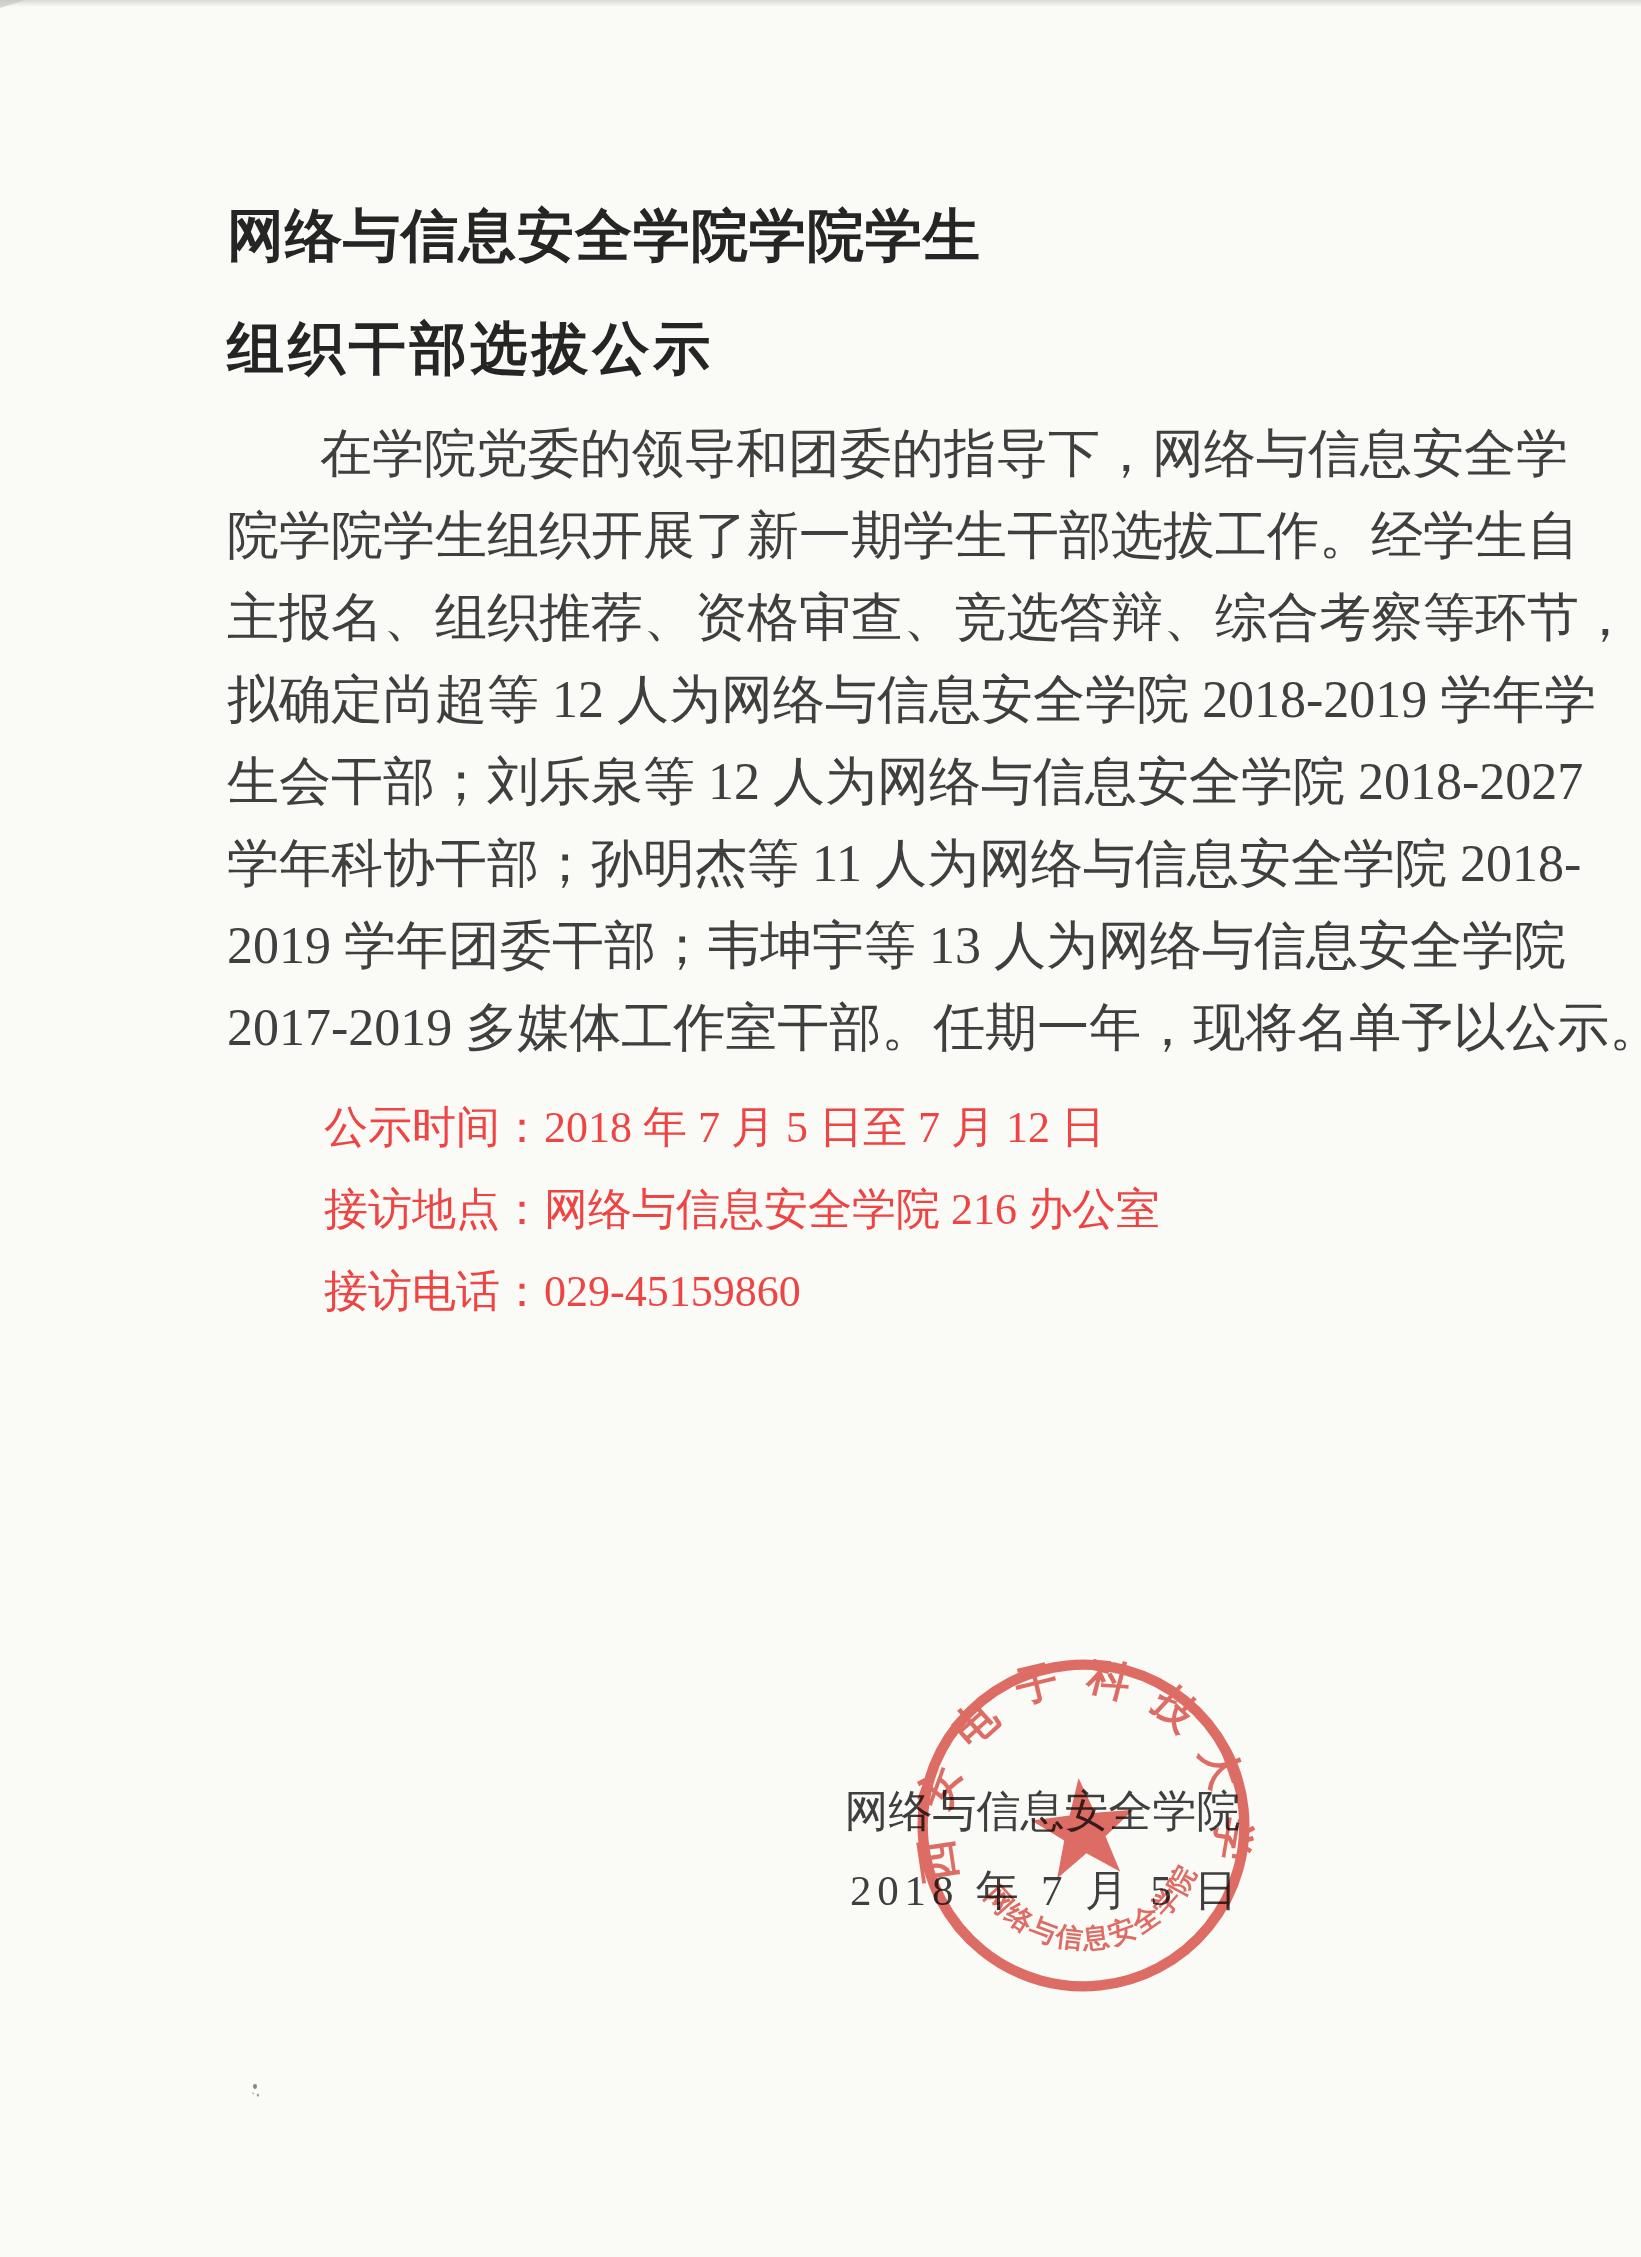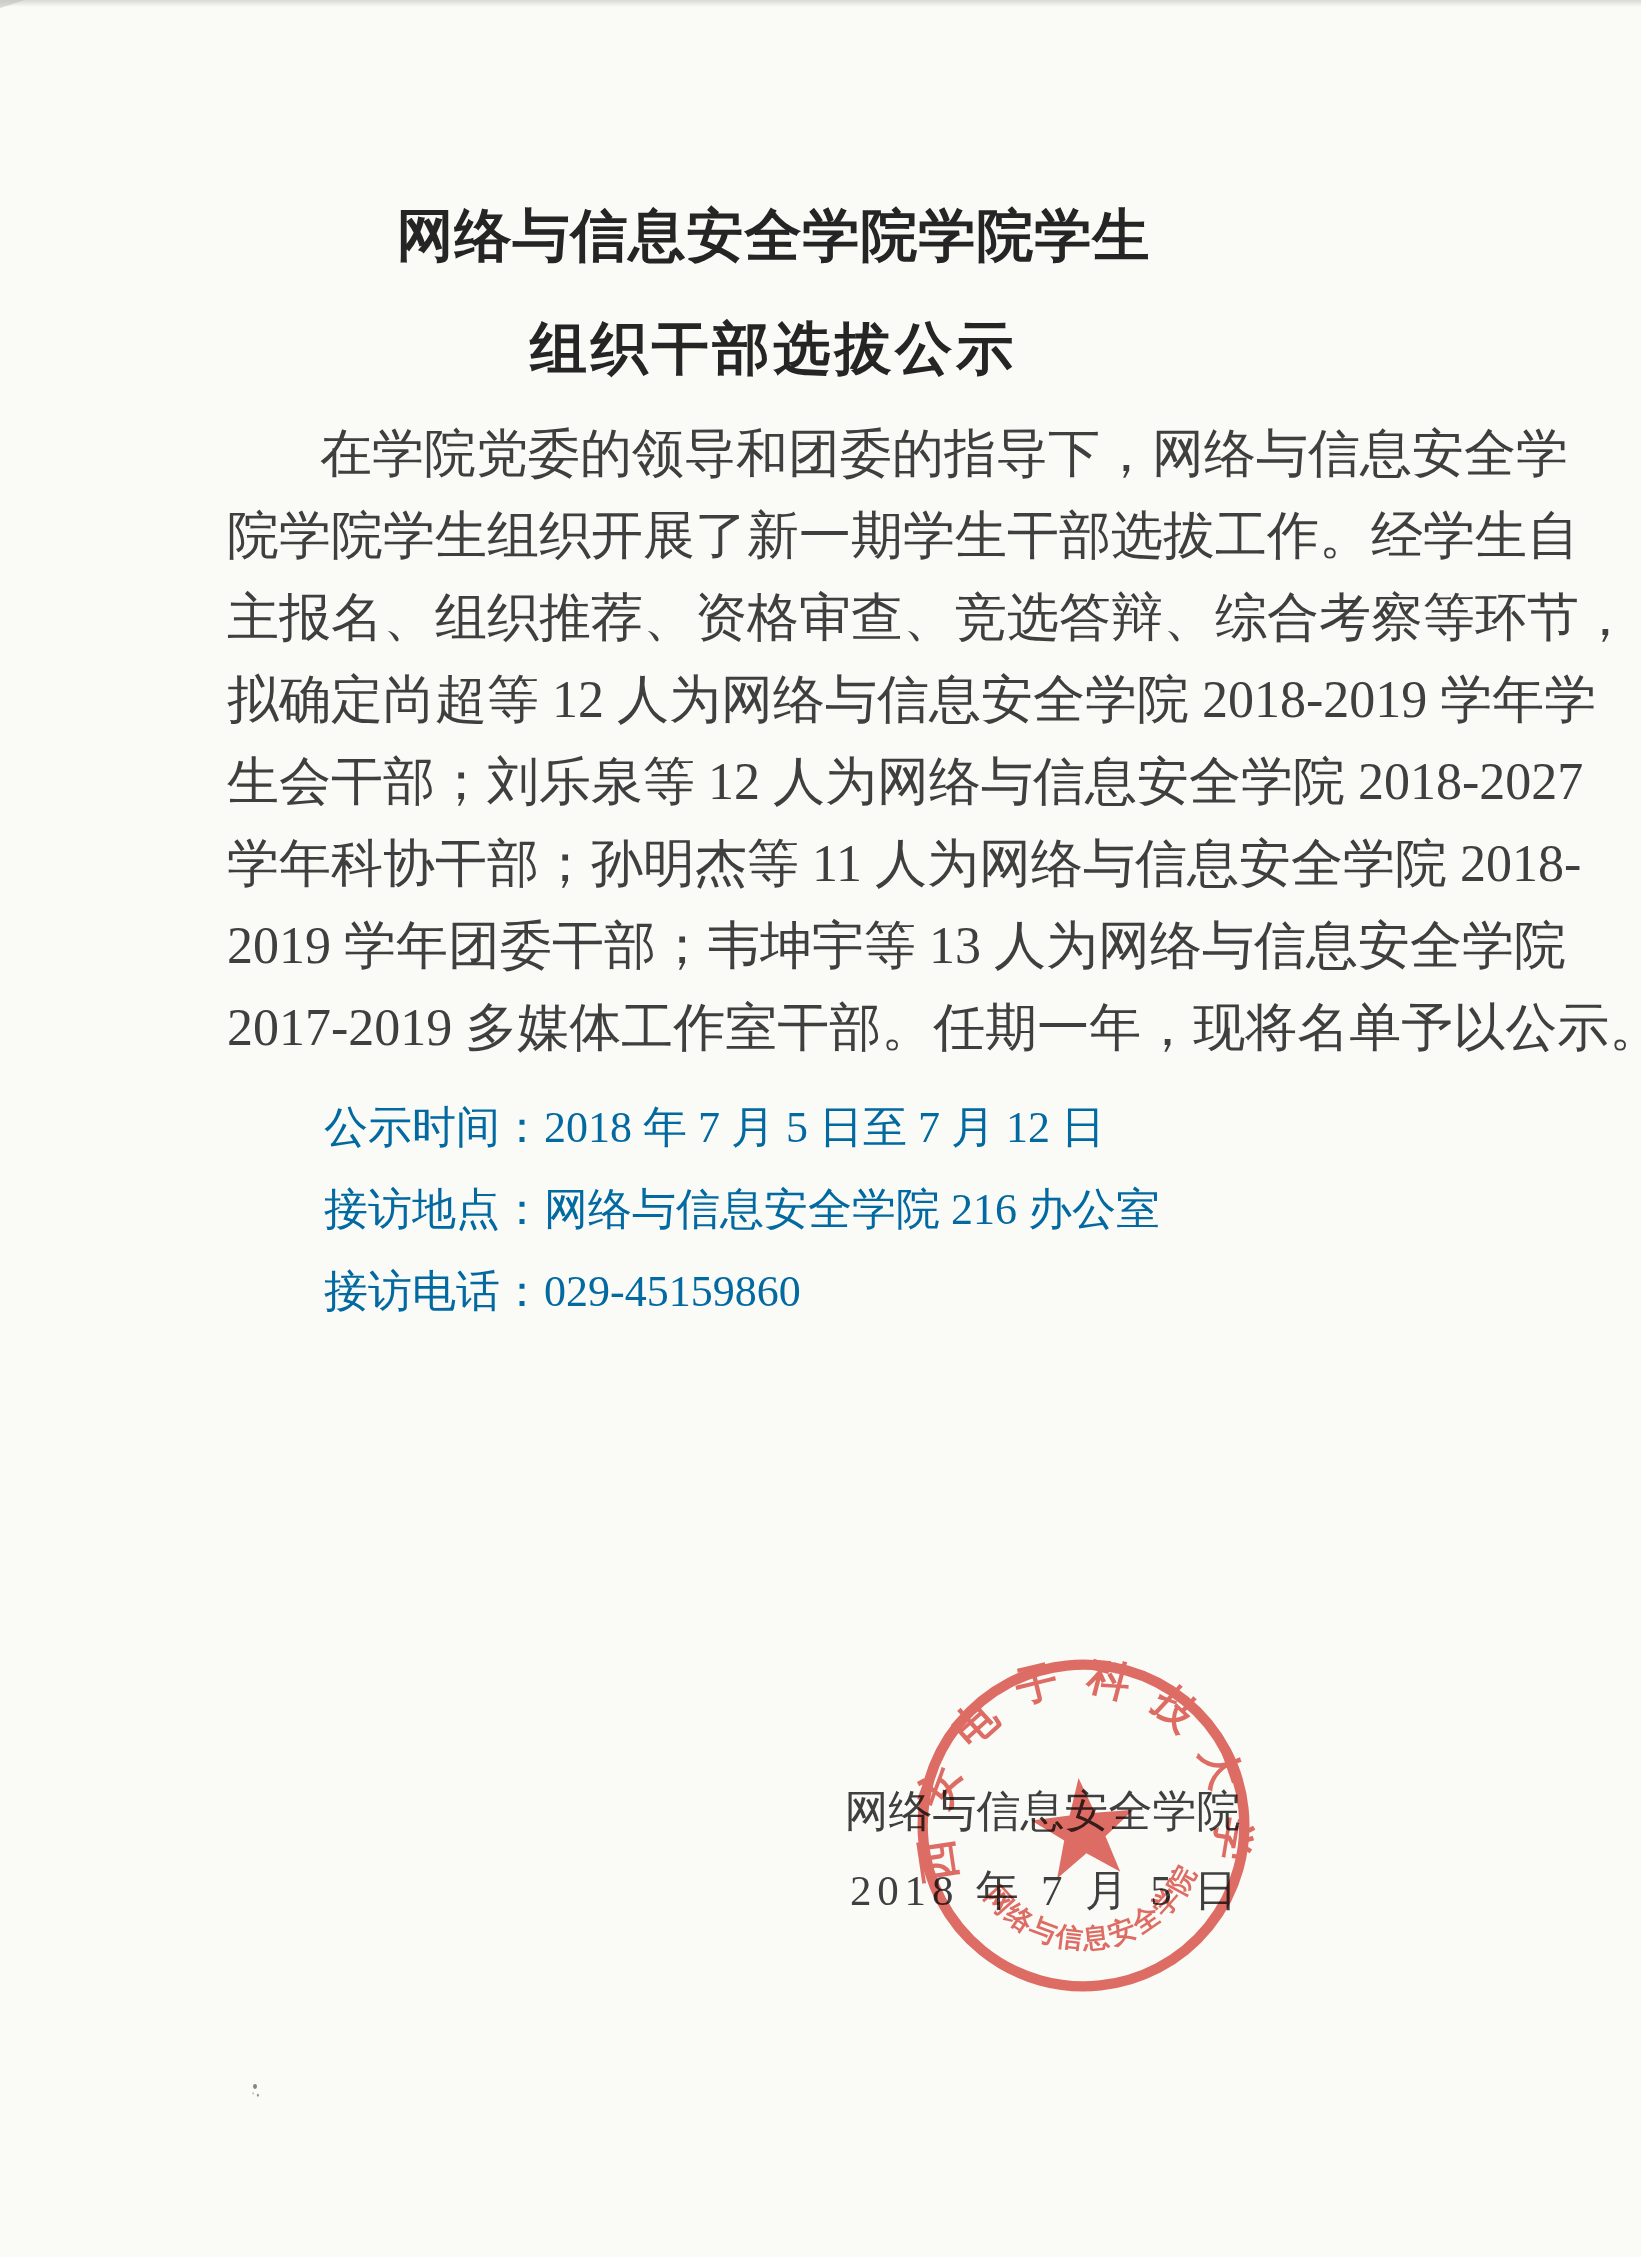--- a/index.html
+++ b/index.html
@@ -15,37 +15,37 @@
     position:absolute;top:0;left:0;width:100%;height:6.8px;
     background:linear-gradient(#d9d9d6,rgba(250,250,247,0));
   }
   .scan-corner{
     position:absolute;top:0;left:0;width:0;height:0;
     border-top:8.7px solid #bdbdba;border-right:25px solid transparent;
     opacity:.55;
   }
   .title{
     position:absolute;left:227px;width:1093px;
-    text-align:center;font-weight:bold;color:#252525;
+    text-align:left;font-weight:bold;color:#252525;
     letter-spacing:1px;
   }
   .title-1{top:198px;font-size:57px;}
   .title-2{top:311px;font-size:57px;letter-spacing:3.9px;}
   .body-par{
     position:absolute;left:227px;top:413px;width:1130px;
     font-size:52px;line-height:82px;color:#3f3f3f;
   }
   .body-line{
     text-align:justify;text-align-last:justify;
     white-space:nowrap;height:82px;overflow:visible;
   }
   .body-line.first{text-indent:93px;}
   .info-block{
     position:absolute;left:227px;top:1087px;width:1130px;
-    font-size:44px;line-height:82px;color:#0369a1;
+    font-size:44px;line-height:82px;color:#ef4444;
   }
   .info-line{padding-left:97px;height:82px;white-space:nowrap;}
   .sig-org{
     position:absolute;left:835px;top:1782px;width:415px;
     font-size:44px;text-align:center;color:#3f3f3f;white-space:nowrap;
   }
   .sig-date{
     position:absolute;left:850px;top:1862px;width:415px;
     font-size:43px;color:#3f3f3f;
     letter-spacing:5.8px;white-space:nowrap;

